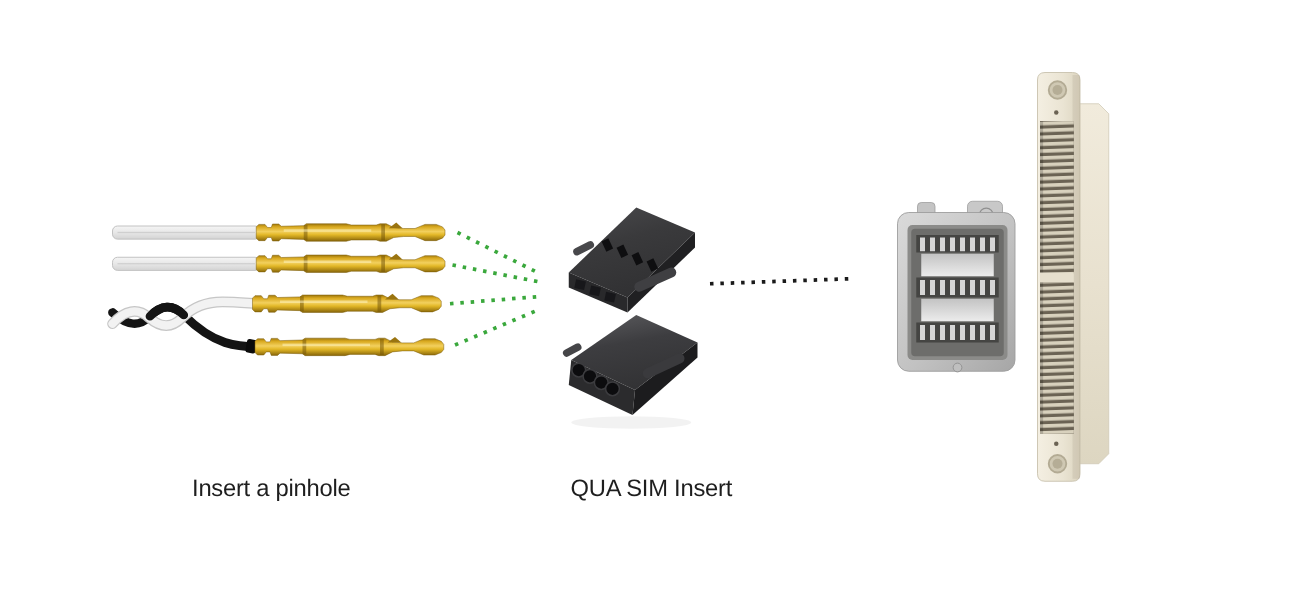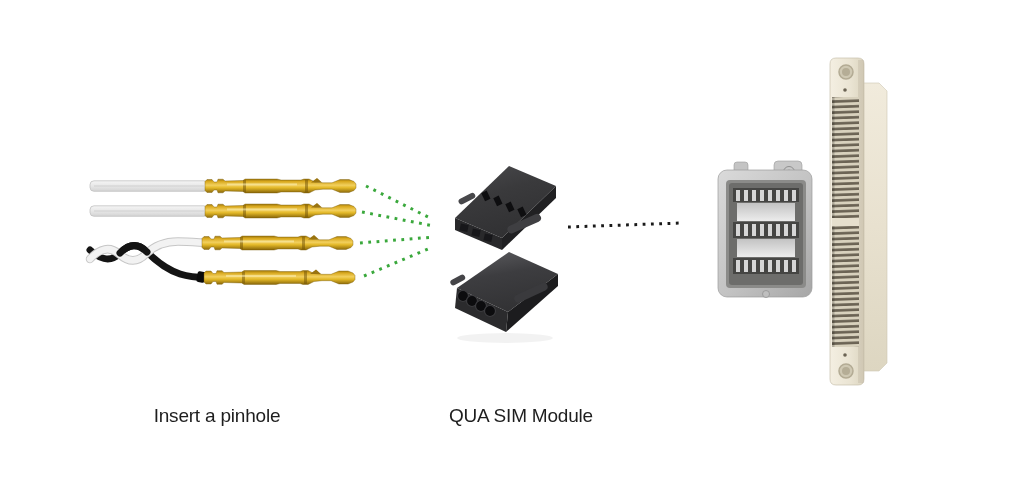--- a/index.html
+++ b/index.html
@@ -2,21 +2,21 @@
 <html><head>
 <meta charset="utf-8">
 <style>
   html,body{margin:0;padding:0;background:#ffffff;}
   .stage{
     position:relative;width:1034px;height:490px;background:#ffffff;
     font-family:"Liberation Sans", sans-serif;overflow:hidden;
   }
   .diagram-svg{position:absolute;left:0;top:0;}
   .step-label{
-    position:absolute;top:404px;transform:translateX(-50%);
+    position:absolute;top:380px;transform:translateX(-50%);
     font-size:19px;line-height:24px;letter-spacing:-0.2px;
     color:#1e1e1e;white-space:nowrap;
   }
   .label-left{left:217px;}
   .label-middle{left:521px;}
   .label-right{left:803px;}
 </style>
 </head>
 <body>
 
@@ -226,14 +226,14 @@
       <rect x="832" y="226" width="27" height="121" fill="url(#rungs)"></rect>
       <rect x="832" y="226" width="2.5" height="121" fill="rgba(0,0,0,0.18)"></rect>
 
       <circle cx="845" cy="355" r="1.8" fill="#6b6354"></circle>
       <circle cx="846" cy="371" r="7" fill="#cfc8b3" stroke="#b3ab94" stroke-width="1.5"></circle>
       <circle cx="846" cy="371" r="4" fill="#b5ad96"></circle>
     </g>
   </svg>
 
   <div class="step-label label-left">Insert a pinhole</div>
-  <div class="step-label label-middle">QUA SIM Module</div>
+  <div class="step-label label-middle">QUA SIM Insert</div>
 </div>
 
 </body></html>

